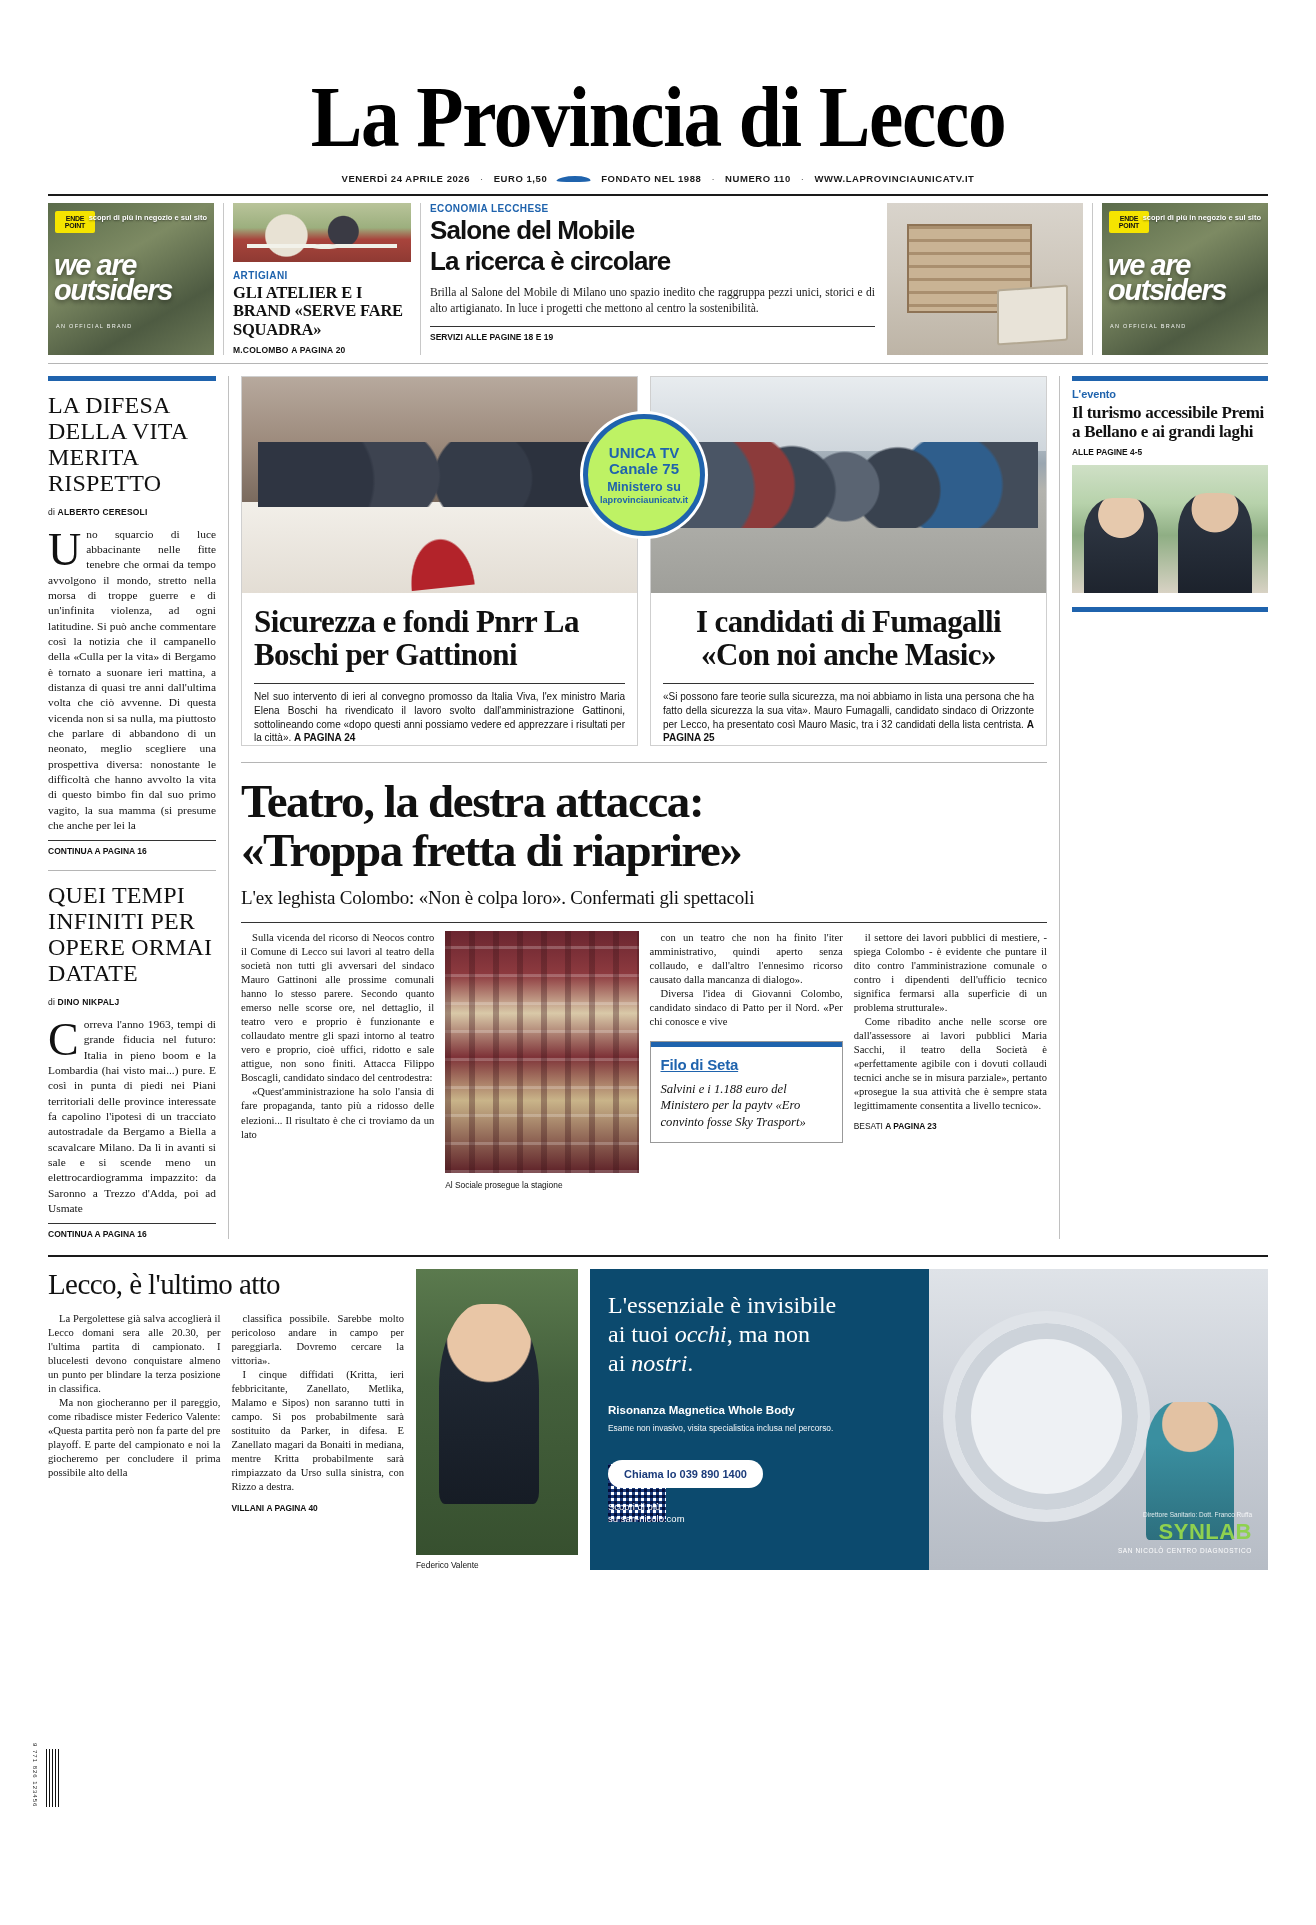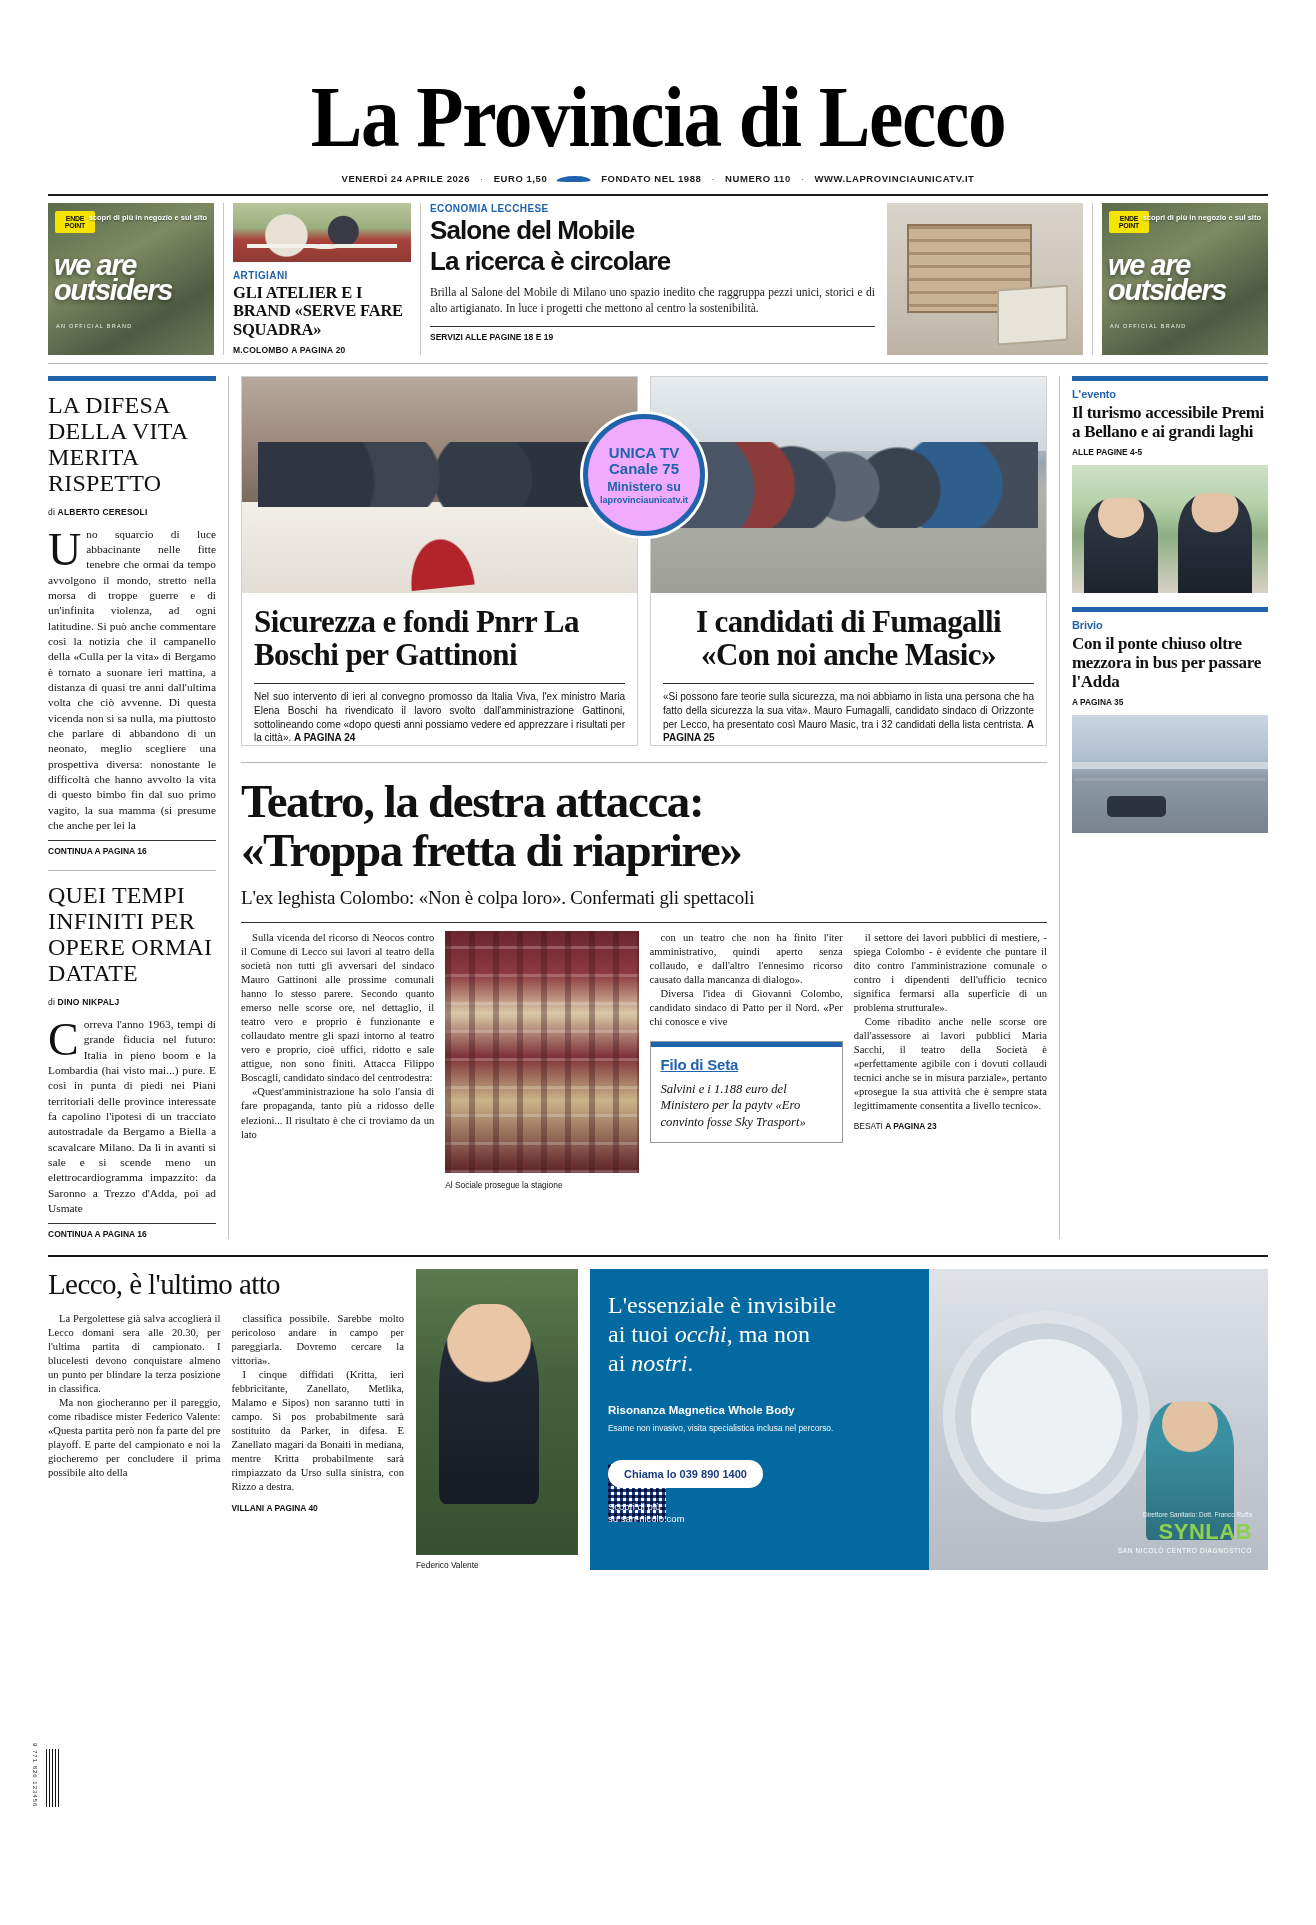--- a/index.html
+++ b/index.html
@@ -210,21 +210,21 @@
   .hero .cap {
     font-family: "Liberation Sans", sans-serif; font-size: 10px; line-height: 1.36;
     padding: 0 12px 0; text-align: justify; border-top: 1px solid #333;
     margin: 0 12px; padding-left: 0; padding-right: 0; padding-top: 6px;
   }
   .hero .cap b { font-weight: 700; }
 
   .tvbadge {
     position: absolute; left: 50%; top: 38px; transform: translateX(-50%);
     width: 122px; height: 122px; border-radius: 50%;
-    background: #f0abfc; border: 5px solid #1f63ad;
+    background: #bef264; border: 5px solid #1f63ad;
     display: flex; flex-direction: column; align-items: center; justify-content: center;
     text-align: center; z-index: 5;
     font-family: "Liberation Sans", sans-serif; color: #1f63ad;
     box-shadow: 0 0 0 3px #fff;
   }
   .tvbadge .l1 { font-size: 15px; font-weight: 700; line-height: 1.05; }
   .tvbadge .l2 { font-size: 12.5px; font-weight: 700; line-height: 1.15; margin-top: 4px; }
   .tvbadge .l3 { font-size: 9.2px; font-weight: 700; line-height: 1.15; }
 
   
@@ -346,21 +346,21 @@
                 linear-gradient(#1f2732 34%, #161c25 100%);
     border-radius: 42% 42% 6% 6%;
   }
   .villani {
     font-family: "Liberation Sans", sans-serif; font-size: 8.4px; font-weight: 700;
     margin-top: 8px;
   }
   .coach-cap { font-family: "Liberation Sans", sans-serif; font-size: 8.4px; margin-top: 5px; }
 
   .synlab {
-    flex: 1; margin-left: 12px; background: #0369a1; color: #fff;
+    flex: 1; margin-left: 12px; background: #0c4a6e; color: #fff;
     position: relative; overflow: hidden; display: flex;
   }
   .synlab .left { width: 50%; padding: 22px 18px; }
   .synlab h3 {
     font-family: "Liberation Serif", serif; font-size: 24px; line-height: 1.2;
     font-weight: 400;
   }
   .synlab h3 em { font-style: italic; }
   .synlab .p1 {
     font-family: "Liberation Sans", sans-serif; font-size: 11.5px; font-weight: 700;
@@ -604,26 +604,20 @@
     <div class="col-right">
       <div class="blue-bar"></div>
       <div class="rail-item">
         <div class="rail-kicker" style="margin-top:7px">L'evento</div>
         <h3>Il turismo accessibile Premi a Bellano e ai grandi laghi</h3>
         <div class="rail-pages">ALLE PAGINE 4-5</div>
         <div class="rail-ph1"></div>
       </div>
 
       <div class="blue-bar"></div>
-      <div class="rail-item">
-        <div class="rail-kicker" style="margin-top:7px">Brivio</div>
-        <h3>Con il ponte chiuso oltre mezzora in bus per passare l'Adda</h3>
-        <div class="rail-pages">A PAGINA 35</div>
-        <div class="rail-ph2"></div>
-      </div>
     </div>
   </div>
 
   <div class="bottom">
 
     <div class="bot-left">
       <h2>Lecco, è l'ultimo atto</h2>
       <div class="bot-cols">
         <div class="c">
           <div class="bodytext">

